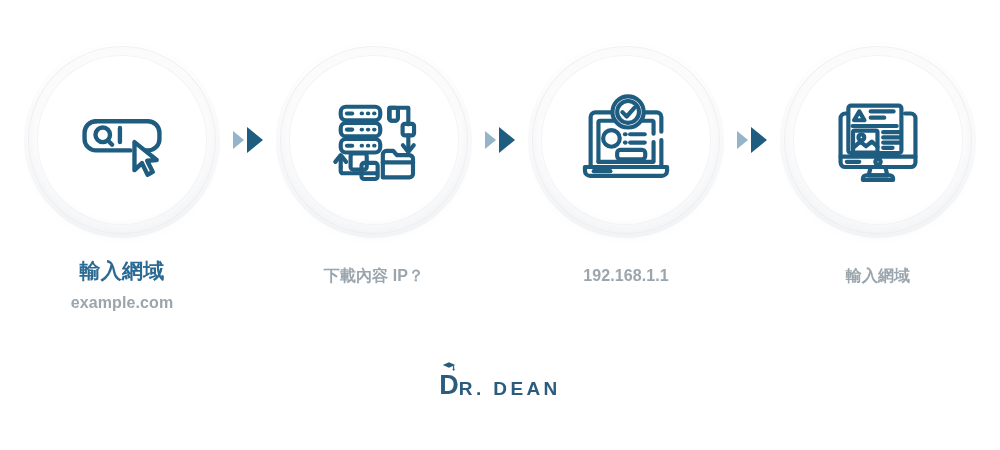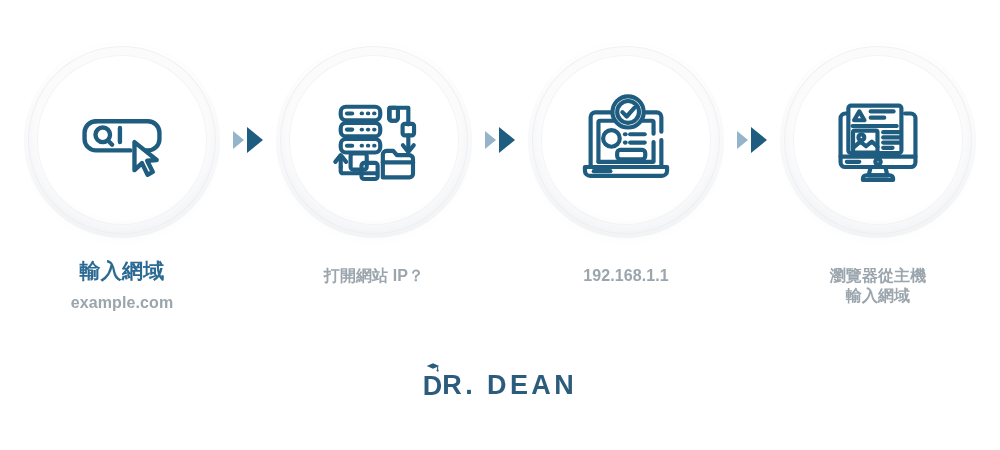--- a/index.html
+++ b/index.html
@@ -147,21 +147,21 @@
     height: 12px;
   }
   .brand-d {
     font-size: 27px;
     font-weight: 700;
     color: #2B5C7E;
     line-height: 1;
     letter-spacing: 0px;
   }
   .brand-rest {
-    font-size: 27px;
+    font-size: 19px;
     font-weight: 700;
     color: #2B5C7E;
     line-height: 1;
     letter-spacing: 3.4px;
     padding-bottom: 1px;
   }
 </style>
 </head>
 <body>
 
@@ -237,21 +237,21 @@
             <rect x="38" y="72" width="15.5" height="15.5" rx="2.5"></rect>
 
             <path d="M58.5 86 H84 a3.5 3.5 0 0 0 3.5 -3.5 V68 a3.5 3.5 0 0 0 -3.5 -3.5 H72
                      l-3.5 -4 H62 a3.5 3.5 0 0 0 -3.5 3.5 Z"></path>
             <path d="M58.5 71.5 H87.5"></path>
           </g>
         </svg>
       </div>
       <div class="caption">
         <div class="caption-sub">
-          <span class="sub-line">打開網站 IP？</span>
+          <span class="sub-line">下載內容 IP？</span>
         </div>
       </div>
     </div>
 
     <div class="sep">
       <span class="tri tri-small"></span>
       <span class="tri tri-big"></span>
     </div>
 
     <div class="step">
@@ -325,21 +325,20 @@
 
             <line x1="55" y1="42.5" x2="71" y2="42.5"></line>
             <line x1="55" y1="47.5" x2="71" y2="47.5"></line>
             <line x1="55" y1="52.5" x2="71" y2="52.5"></line>
             <line x1="55" y1="57.5" x2="64" y2="57.5"></line>
           </g>
         </svg>
       </div>
       <div class="caption">
         <div class="caption-sub">
-          <span class="sub-line">瀏覽器從主機</span>
           <span class="sub-line">輸入網域</span>
         </div>
       </div>
     </div>
 
   </div>
 
   <div class="brand">
     <span class="brand-mark">
       <svg class="brand-cap" viewBox="0 0 16 12">

